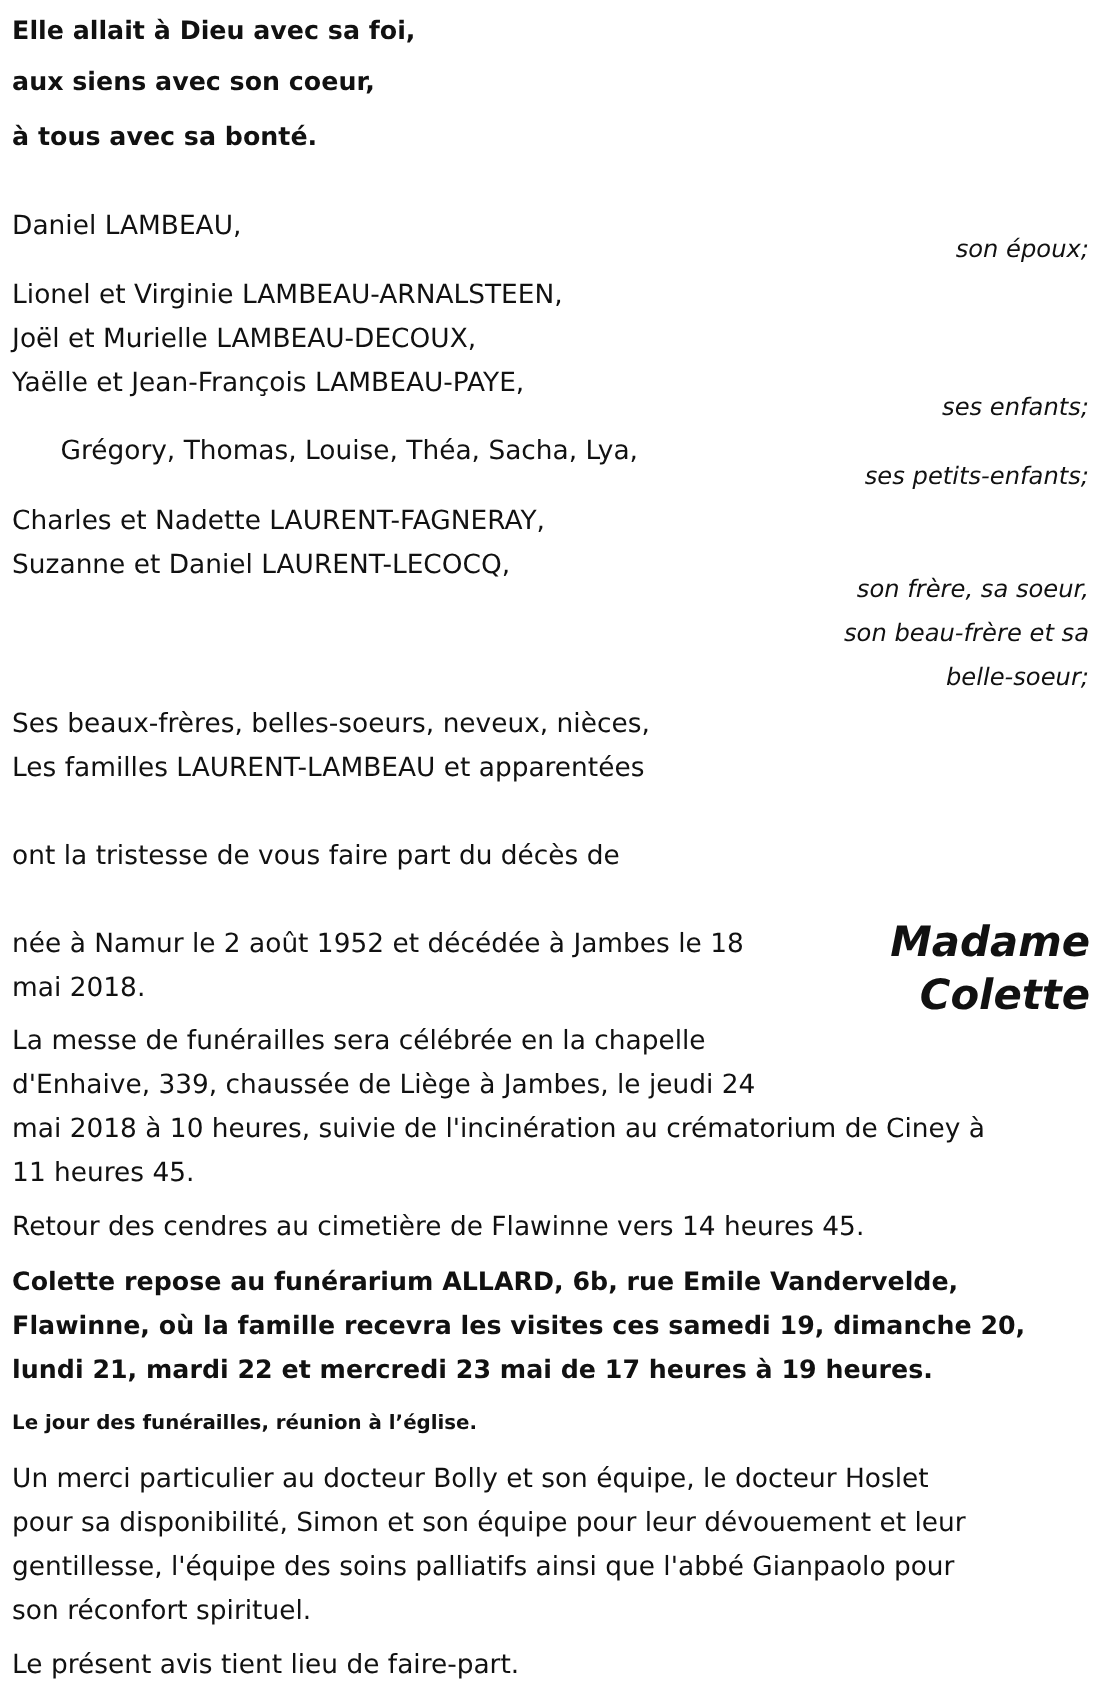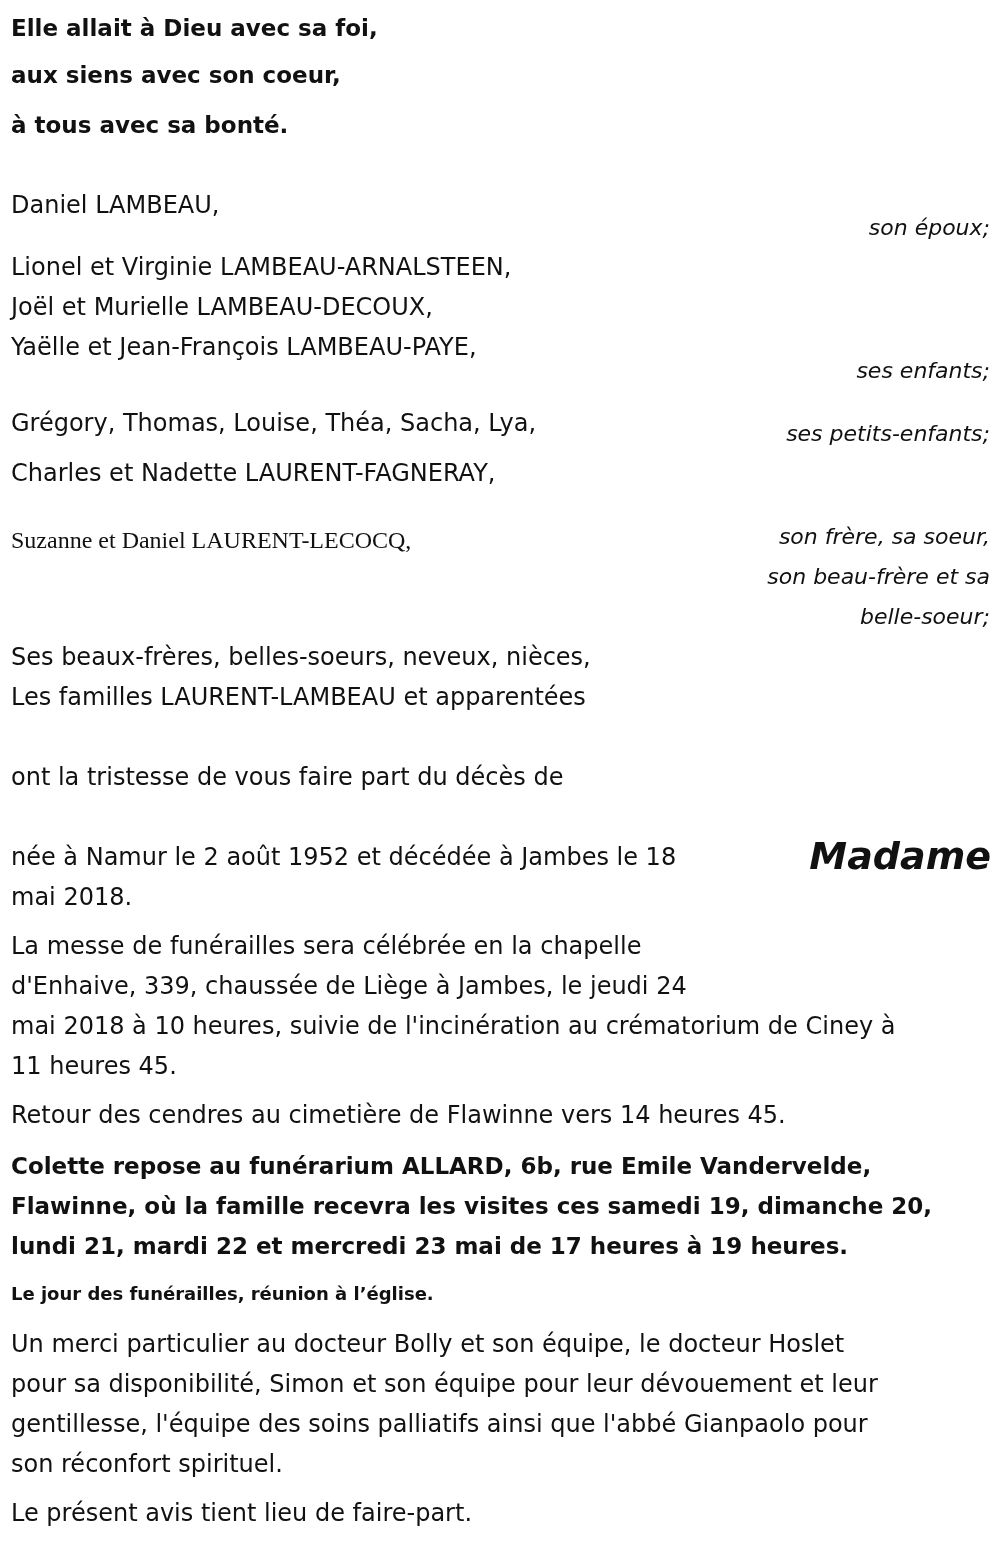--- a/index.html
+++ b/index.html
@@ -65,41 +65,42 @@
 </div>
 
 <div>
   <div class="abs name-line" style="top:247px;">Lionel et Virginie LAMBEAU-ARNALSTEEN,</div>
   <div class="abs name-line" style="top:287px;">Joël et Murielle LAMBEAU-DECOUX,</div>
   <div class="abs name-line" style="top:327px;">Yaëlle et Jean-François LAMBEAU-PAYE,</div>
   <div class="abs relation" style="top:351px;">ses enfants;</div>
 </div>
 
 <div>
-  <div class="abs name-line" style="top:403px;">Grégory, Thomas, Louise, Théa, Sacha, Lya,</div>
+  <div class="abs name-line" style="top:389px;margin-left:44px;">Grégory, Thomas, Louise, Théa, Sacha, Lya,</div>
   <div class="abs relation" style="top:414px;">ses petits-enfants;</div>
 </div>
 
 <div>
   <div class="abs name-line" style="top:453px;">Charles et Nadette LAURENT-FAGNERAY,</div>
-  <div class="abs name-line" style="top:520px;font-family:Liberation Serif, serif;">Suzanne et Daniel LAURENT-LECOCQ,</div>
+  <div class="abs name-line" style="top:493px;">Suzanne et Daniel LAURENT-LECOCQ,</div>
   <div class="abs relation" style="top:517px;">son frère, sa soeur,</div>
   <div class="abs relation" style="top:557px;">son beau-frère et sa</div>
   <div class="abs relation" style="top:597px;">belle-soeur;</div>
 </div>
 
 <div>
   <div class="abs name-line" style="top:637px;">Ses beaux-frères, belles-soeurs, neveux, nièces,</div>
   <div class="abs name-line" style="top:677px;">Les familles LAURENT-LAMBEAU et apparentées</div>
 </div>
 
 <div class="abs name-line" style="top:757px;">ont la tristesse de vous faire part du décès de</div>
 
 <div class="deceased">
   <div>Madame</div>
+  <div>Colette</div>
 </div>
 
 <div>
   <div class="abs name-line" style="top:837px;">née à Namur le 2 août 1952 et décédée à Jambes le 18</div>
   <div class="abs name-line" style="top:877px;">mai 2018.</div>
 </div>
 
 <div>
   <div class="abs name-line" style="top:926px;">La messe de funérailles sera célébrée en la chapelle</div>
   <div class="abs name-line" style="top:966px;">d'Enhaive, 339, chaussée de Liège à Jambes, le jeudi 24</div>

